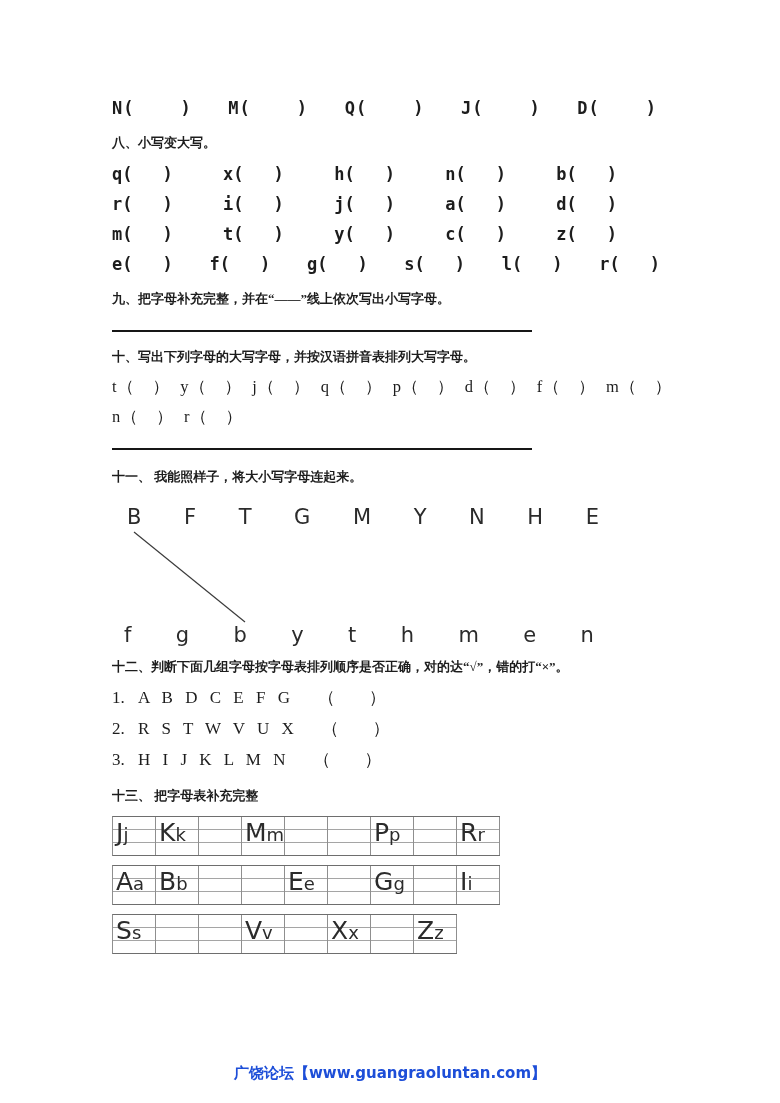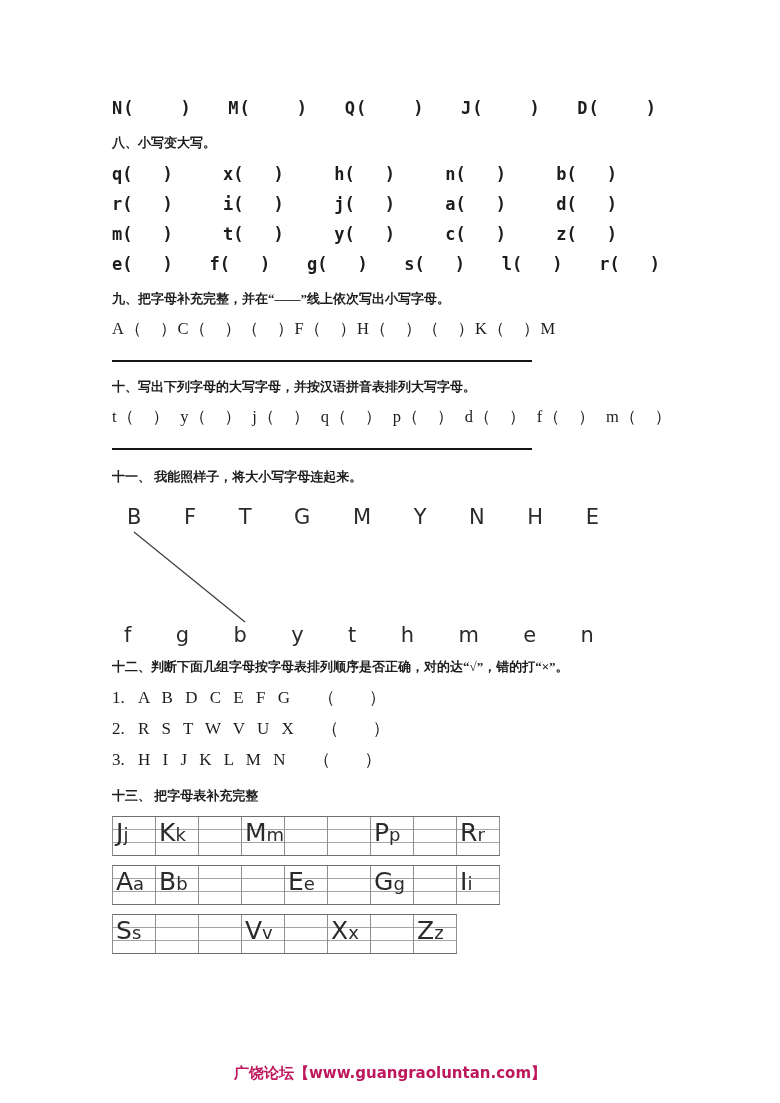--- a/index.html
+++ b/index.html
@@ -42,21 +42,21 @@
            border-top:1px solid #6e6e6e;border-bottom:1px solid #6e6e6e;border-left:1px solid #8f8f8f}
   .ml{position:absolute;left:0;right:0;height:1px;background:#a5a5a5;z-index:0}
   .m1{top:12px}.m2{top:25px}
   .cell{width:42px;border-right:1px solid #8f8f8f;position:relative;z-index:1}
   .pair{position:absolute;left:3px;top:3px;line-height:1;white-space:nowrap;
         font-family:"DejaVu Sans",sans-serif;color:#2b2b2b}
   .cu{font-size:25px}
   .cl{font-size:18px}
 
   .footer{position:absolute;left:0;right:0;top:1064px;text-align:center;
-          font-weight:bold;font-size:15px;font-family:"DejaVu Sans",sans-serif;color:#be185d}
+          font-weight:bold;font-size:15px;font-family:"DejaVu Sans",sans-serif;color:#1d4ed8}
 </style>
 </head>
 <body>
 
 <div class="page">
   <div class="content">
 
     <div class="row-flex row-top mono">
         <span class="grp"><span>N</span>(<span class="gap"></span>)</span>
         <span class="grp"><span>M</span>(<span class="gap"></span>)</span>
@@ -90,25 +90,25 @@
     <div class="row-flex row8 wide mono">
         <span class="grp"><span>e</span>(<span class="gap"></span>)</span>
         <span class="grp"><span>f</span>(<span class="gap"></span>)</span>
         <span class="grp"><span>g</span>(<span class="gap"></span>)</span>
         <span class="grp"><span>s</span>(<span class="gap"></span>)</span>
         <span class="grp"><span>l</span>(<span class="gap"></span>)</span>
         <span class="grp"><span>r</span>(<span class="gap"></span>)</span>
       </div>
 
     <div class="title">九、把字母补充完整，并在“——”线上依次写出小写字母。</div>
-    <div class="pline">A（　）C（　）（　）F（　）H（　）（　）K（　）M</div>
     <div class="rule"></div>
 
     <div class="title">十、写出下列字母的大写字母，并按汉语拼音表排列大写字母。</div>
     <div class="pline">t（　）  y（　）  j（　）  q（　）  p（　）  d（　）  f（　）  m（　）</div>
+    <div class="pline">n（　）  r（　）</div>
     <div class="rule"></div>
 
     <div class="sec11">
       <div class="title" style="margin-top:16px">十一、 我能照样子，将大小写字母连起来。</div>
       <div class="letterrow l-upper">
           <span class="sl">B</span>
           <span class="sl">F</span>
           <span class="sl">T</span>
           <span class="sl">G</span>
           <span class="sl">M</span>

